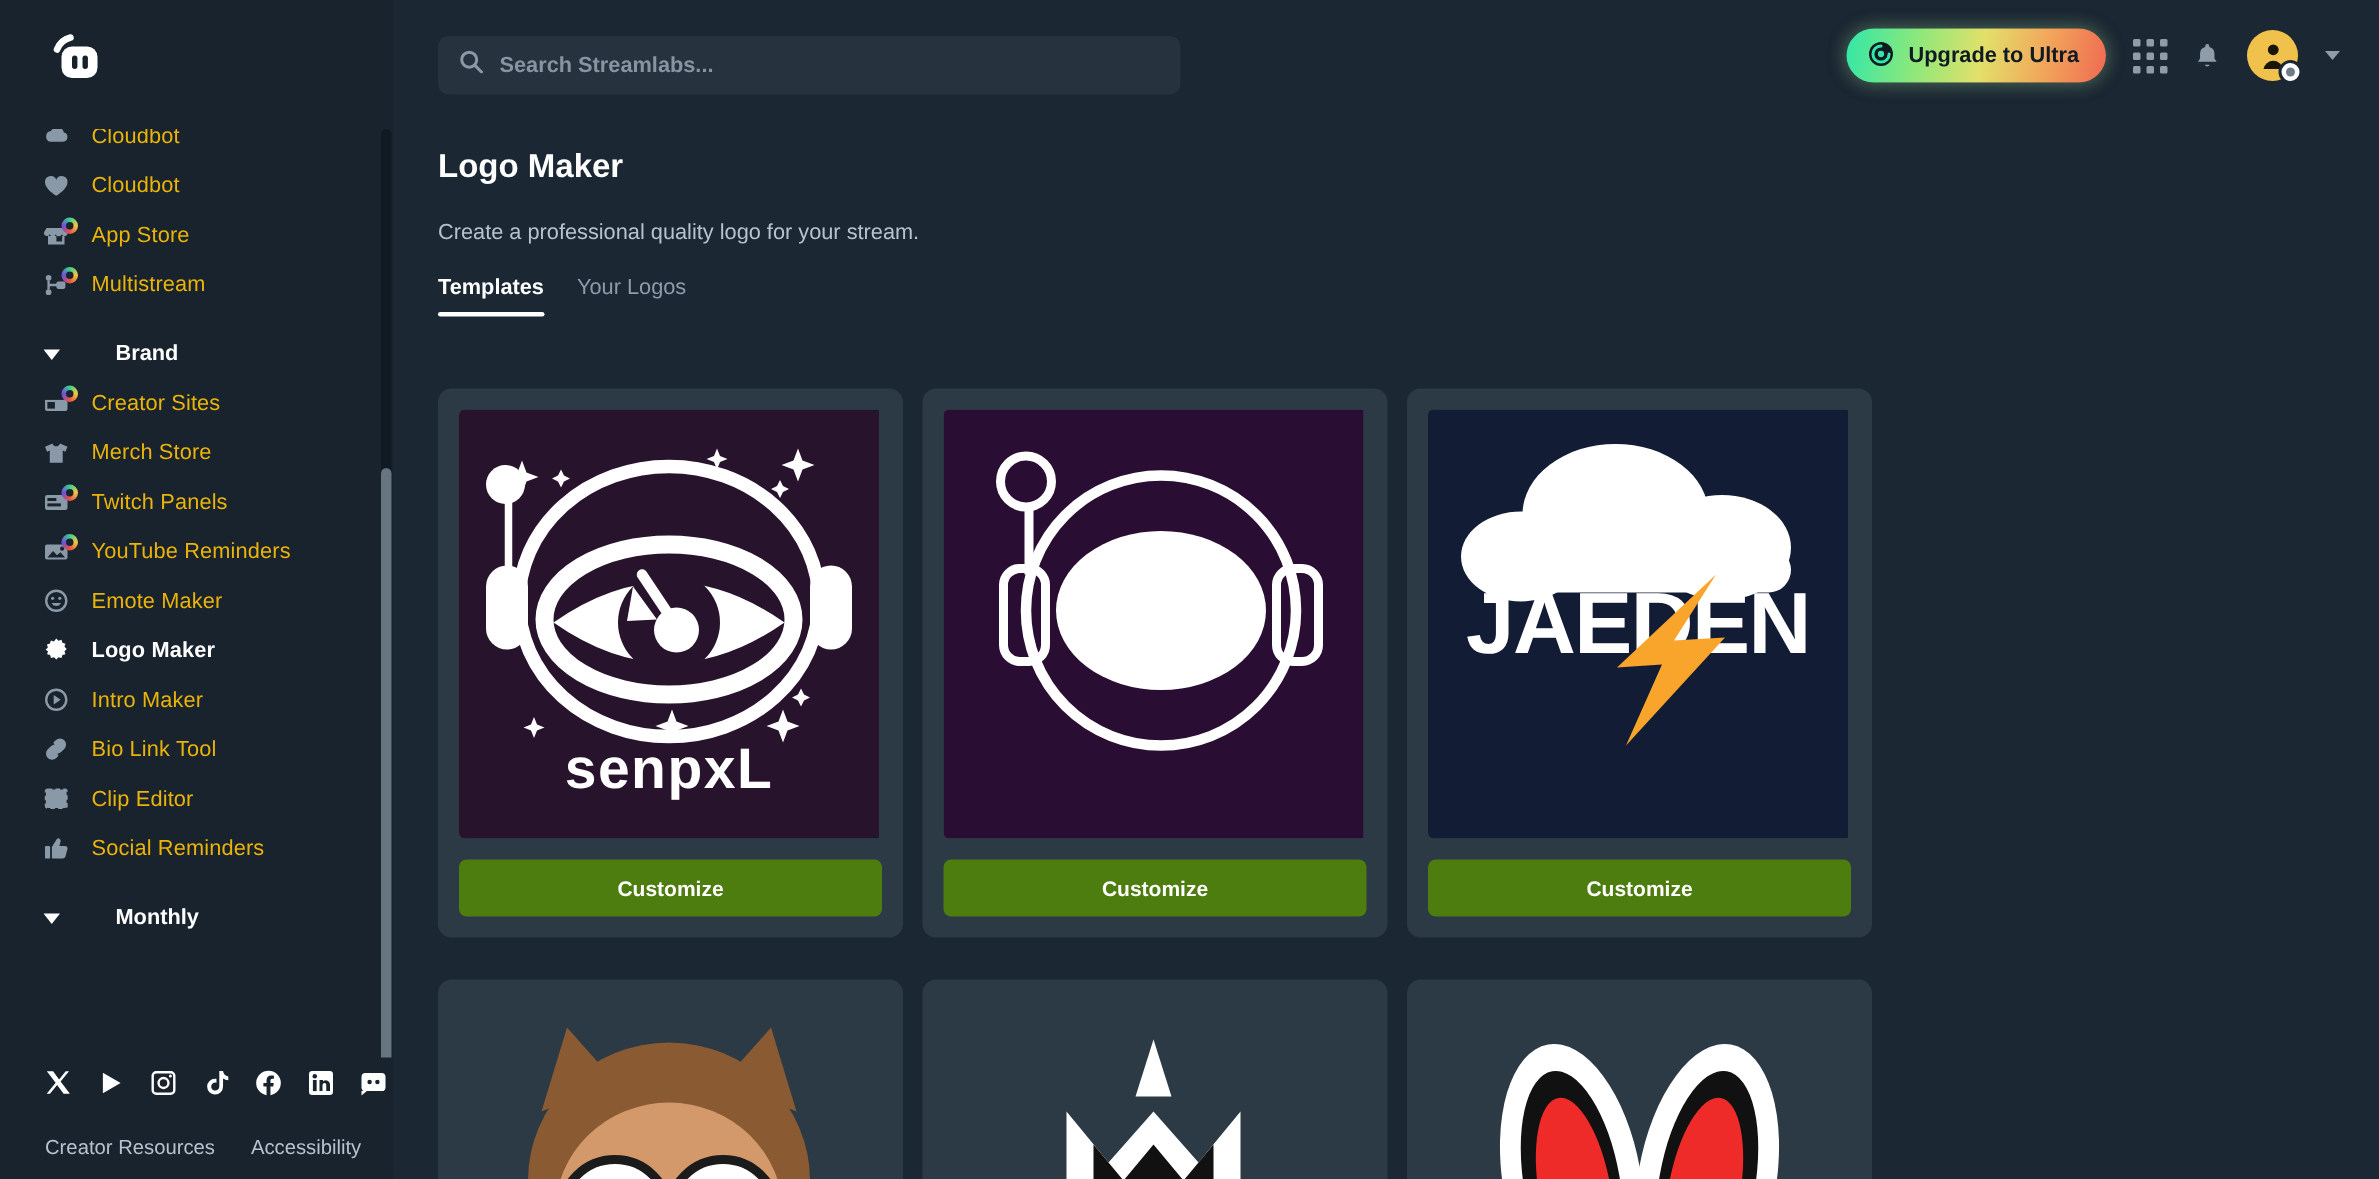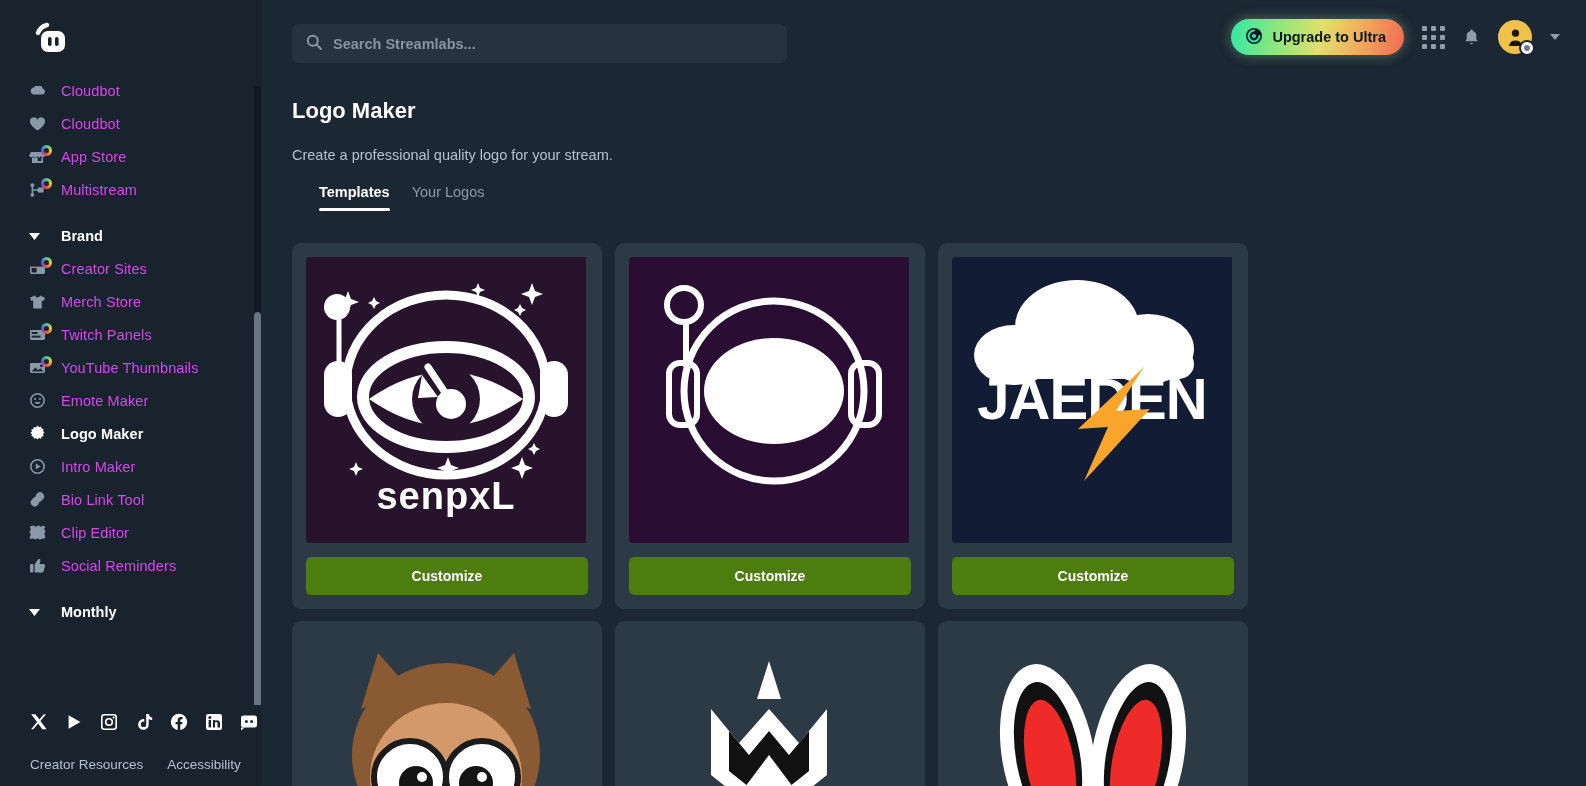--- a/index.html
+++ b/index.html
@@ -35,31 +35,32 @@
   }
   .nav-item .ico {
     width: 22px; height: 20px;
     display: flex; align-items: center; justify-content: flex-start;
     flex: 0 0 22px;
     position: relative;
   }
   .nav-item .lbl {
     margin-left: 10px;
     font-size: 14.5px;
-    color: #d946ef;
+    color: #eab308;
     letter-spacing: .1px;
     white-space: nowrap;
   }
   .nav-item.active .lbl { color: #ffffff; font-weight: bold; }
   .nav-item.active .ico svg { fill: #ffffff; }
   .nav-group {
     display: flex; align-items: center;
     height: 32px; padding-left: 29px;
     margin-top: 14px;
     cursor: pointer;
+    gap: 16px;
   }
   .nav-group .caret {
     width: 22px; flex: 0 0 22px; display:flex; align-items:center;
   }
   .nav-group .glbl {
     margin-left: 10px; font-size: 14.5px; font-weight: bold; color: #ffffff;
   }
   .ico svg { fill: #8a99a8; display: block; }
   .newdot {
     position: absolute; right: -1px; top: -2px;
@@ -157,39 +158,40 @@
   .caret-down {
     width: 0; height: 0; border-left: 5px solid transparent;
     border-right: 5px solid transparent; border-top: 6px solid #8f9daa;
     cursor: pointer;
   }
 
   
   .content { padding: 0 0 0 30px; position: relative; }
   .page-title { font-size: 22px; font-weight: bold; color: #ffffff; margin-top: 12px; }
   .page-sub { font-size: 14.5px; color: #b6c2cd; margin-top: 23px; }
-  .tabs { display: flex; gap: 22px; margin-top: 21px; margin-left: 27px; }
+  .tabs { display: flex; gap: 22px; margin-top: 21px; }
   .tab {
     font-size: 14.5px; color: #8e9ca9; padding-bottom: 11px;
     cursor: pointer; position: relative;
   }
   .tab.active { color: #ffffff; font-weight: bold; }
   .tab.active::after {
     content: ''; position: absolute; left: 0; right: 0; bottom: 0;
     height: 3px; background: #ffffff; border-radius: 2px;
   }
 
   .grid {
     margin-top: 32px; display: grid;
     grid-template-columns: repeat(3, 310px);
     gap: 12px 13px;
   }
   .card {
     background: #2c3a46; border-radius: 9px; padding: 14px;
     cursor: pointer;
+    margin-top: 16px;
   }
   .thumb {
     width: 100%; height: 286px; border-radius: 4px;
     overflow: hidden; display: block;
   }
   .cust-btn {
     margin-top: 14px; height: 38px; width: 100%;
     background: #4d7c0f; border: none; border-radius: 5px;
     color: #ffffff; font-weight: bold; font-size: 14px;
     font-family: "Liberation Sans", sans-serif; cursor: pointer;
@@ -299,21 +301,21 @@
             </div>
             <div class="nav-item">
               <span class="ico">
                 <svg width="18" height="16" viewBox="0 0 18 16">
                   <rect x="1" y="3" width="15" height="10" rx="1.4"></rect>
                   <path d="M2.6 11.6 6.4 7.4l2.6 2.8 2.3-2 3.1 3.4z" fill="#18232e"></path>
                   <circle cx="12.4" cy="5.8" r="1.4" fill="#18232e"></circle>
                 </svg>
                 <span class="newdot"></span>
               </span>
-              <span class="lbl">YouTube Thumbnails</span>
+              <span class="lbl">YouTube Reminders</span>
             </div>
             <div class="nav-item">
               <span class="ico">
                 <svg width="17" height="17" viewBox="0 0 17 17">
                   <path d="M8.5 1a7.5 7.5 0 1 0 0 15 7.5 7.5 0 0 0 0-15zm0 1.6a5.9 5.9 0 1 1 0 11.8 5.9 5.9 0 0 1 0-11.8z"></path>
                   <circle cx="6.1" cy="6.9" r="1.05"></circle>
                   <circle cx="10.9" cy="6.9" r="1.05"></circle>
                   <path d="M5.4 10a3.4 3.4 0 0 0 6.2 0z"></path>
                 </svg>
               </span>

